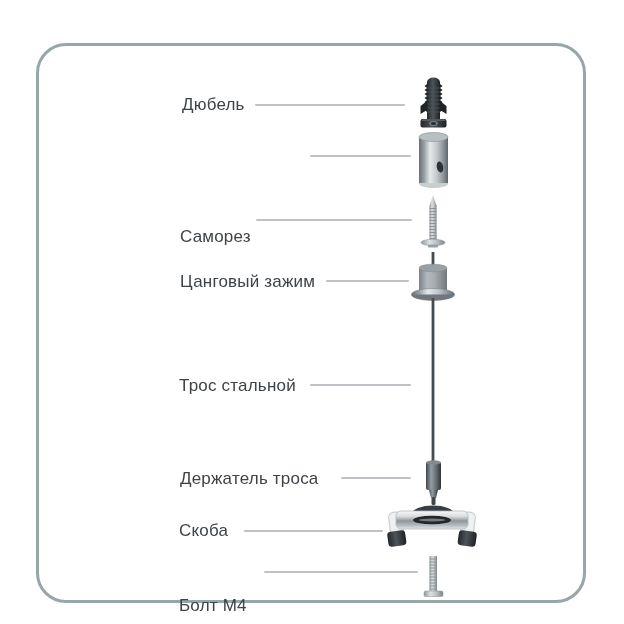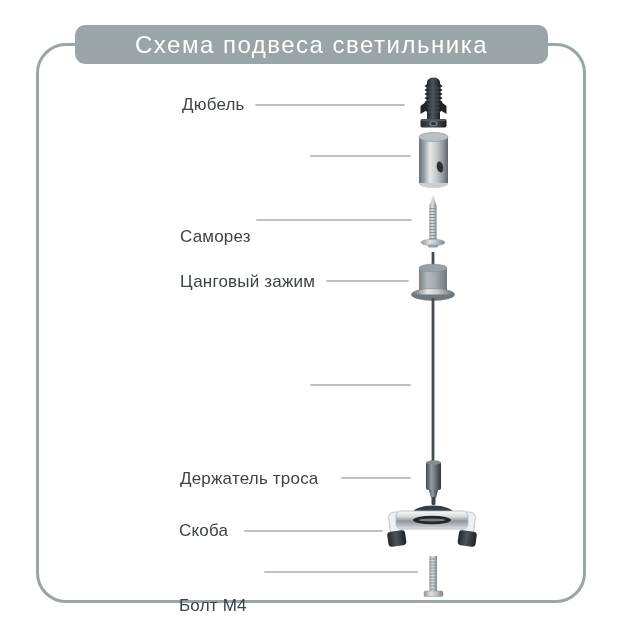--- a/index.html
+++ b/index.html
@@ -31,27 +31,25 @@
   .lb7{left:167px;top:605px}
   .art{position:absolute;left:0;top:0;}
 </style>
 </head>
 <body>
 
 <div class="stage">
 
   <div class="card"></div>
 
-  <div class="title-box">
-    <span class="title-text">Схема подвеса светильника</span>
-  </div>
 
   <div class="label lb0">Дюбель</div>
   <div class="label lb2">Саморез</div>
   <div class="label lb3">Цанговый зажим</div>
+  <div class="label lb4">Трос стальной</div>
   <div class="label lb5">Держатель троса</div>
   <div class="label lb6">Скоба</div>
   <div class="label lb7">Болт М4</div>
 
   <div class="leader ld0"></div>
   <div class="leader ld1"></div>
   <div class="leader ld2"></div>
   <div class="leader ld3"></div>
   <div class="leader ld4"></div>
   <div class="leader ld5"></div>

